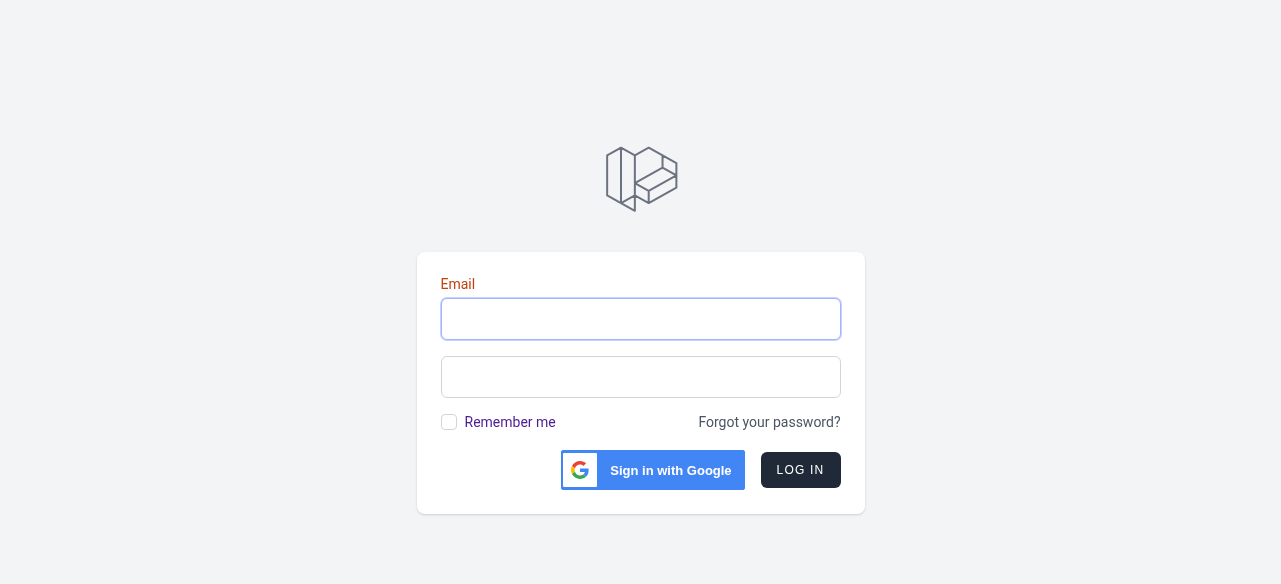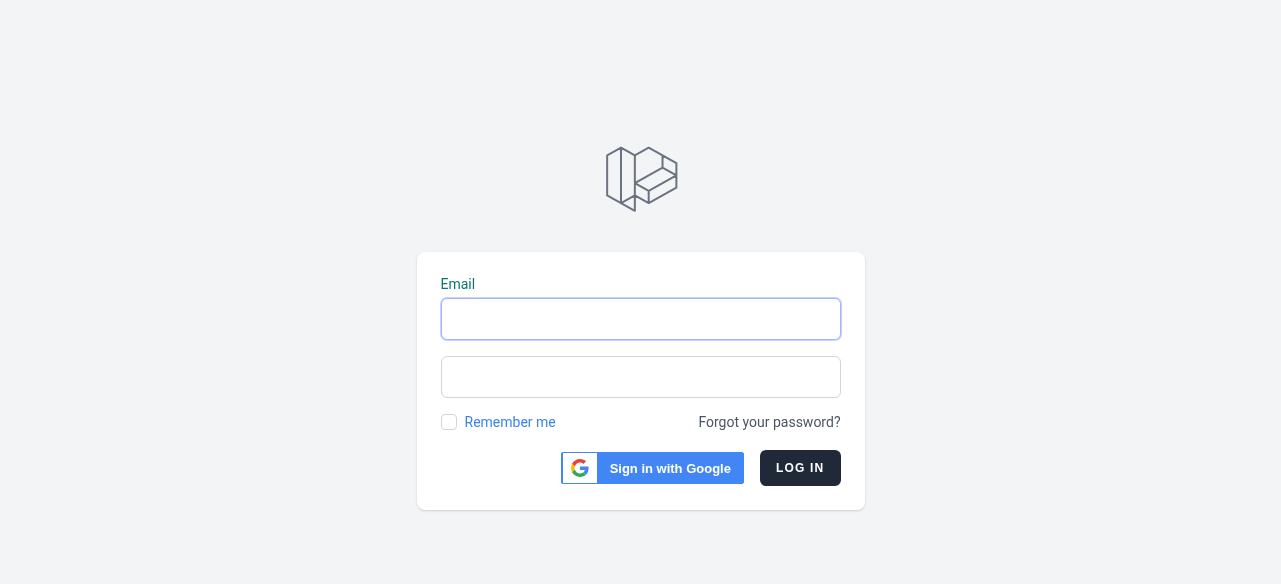--- a/index.html
+++ b/index.html
@@ -29,21 +29,21 @@
       border-radius: 8px;
       box-shadow: 0 1px 3px rgba(0,0,0,0.1), 0 1px 2px rgba(0,0,0,0.06);
       padding: 24px;
       width: 448px;
     }
     .form-group {
       margin-bottom: 16px;
     }
     .form-label {
       display: block;
-      color: #0f766e;
+      color: #c2410c;
       font-size: 14px;
       margin-bottom: 6px;
     }
     .form-input {
       width: 100%;
       height: 42px;
       border: 1px solid #d1d5db;
       border-radius: 6px;
       padding: 8px 12px;
       font-size: 14px;
@@ -69,42 +69,42 @@
       width: 16px;
       height: 16px;
       border: 1px solid #d1d5db;
       border-radius: 4px;
       margin-right: 8px;
       appearance: none;
       cursor: pointer;
       background: #fff;
     }
     .checkbox-label {
-      color: #3b82f6;
+      color: #4c1d95;
       font-size: 14px;
     }
     .forgot-link {
       color: #4b5563;
       font-size: 14px;
       cursor: pointer;
     }
     .button-row {
       display: flex;
       justify-content: flex-end;
       gap: 16px;
       align-items: center;
     }
     .google-btn {
       display: flex;
       align-items: center;
       border: 1px solid #4285f4;
       border-radius: 2px;
       background: #4285f4;
       cursor: pointer;
-      height: 32px;
+      height: 40px;
       padding: 0;
       overflow: hidden;
     }
     .google-icon-box {
       background: #ffffff;
       width: 34px;
       height: 34px;
       display: flex;
       align-items: center;
       justify-content: center;
@@ -117,21 +117,21 @@
       font-weight: 600;
       padding: 0 12px;
     }
     .login-btn {
       background: #1f2937;
       color: #ffffff;
       border: none;
       border-radius: 6px;
       padding: 10px 16px;
       font-size: 12px;
-      font-weight: 700;
+      font-weight: 400;
       letter-spacing: 1.2px;
       cursor: pointer;
       height: 36px;
     }
   </style>
 </head>
 <body>
 
 <div class="logo-container">
   <svg class="logo" viewBox="0 0 50 52" xmlns="http://www.w3.org/2000/svg" fill="none" stroke="#6b7280" stroke-width="1.3">

